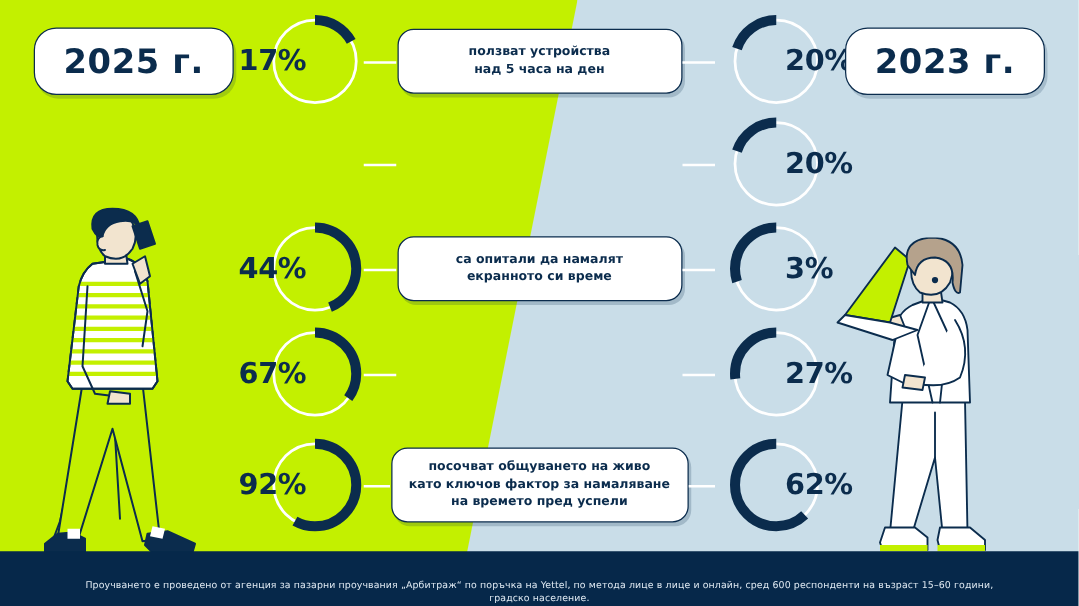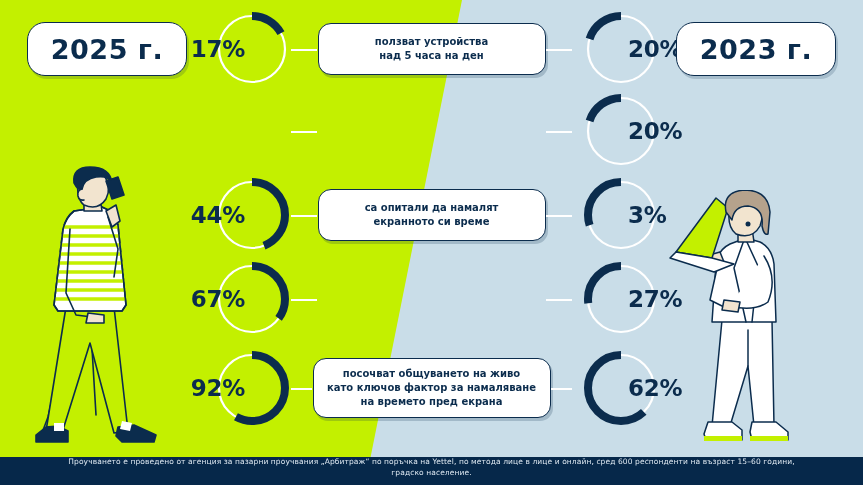--- a/index.html
+++ b/index.html
@@ -12,23 +12,23 @@
   .bg-green{
     position:absolute;left:0;top:0;width:560px;height:460px;
     background:#c3f000;
     clip-path:polygon(0 0,462px 0,370px 460px,0 460px);
   }
   .bg-blue{
     position:absolute;left:0;top:0;width:863px;height:460px;
     background:#c9dde8;z-index:-1;
   }
   .footer-bar{
-    position:absolute;left:0;bottom:0;width:863px;height:28px;
+    position:absolute;left:0;bottom:0;width:863px;height:44px;
     background:#06284a;z-index:40;
-    display:flex;align-items:flex-start;justify-content:center;
+    display:flex;align-items:flex-end;justify-content:center;
   }
   .footer-text{
     color:#dfe9f2;font-size:7.5px;line-height:1.45;text-align:center;
     max-width:760px;letter-spacing:.1px;
   }
   
   .year-badge{
     position:absolute;z-index:25;
     background:#ffffff;border:1.6px solid #0b2c4d;border-radius:18px;
     box-shadow:2px 3px 0 rgba(11,44,77,.18);
@@ -281,21 +281,21 @@
     <circle cx="39" cy="39" r="33" fill="none" stroke="#ffffff" stroke-width="2.2"></circle>
     <circle cx="39" cy="39" r="33" fill="none" stroke="#0b2c4d" stroke-width="8" stroke-linecap="butt" stroke-dasharray="120.26016677941728 87.08494835750908" transform="rotate(-90 39 39)"></circle>
   </svg>
       <div class="pct">92%</div>
     </div>
     <div class="connector conn-left" style="left:291px;width:21px;"></div>
 
     <div class="card three">
       <div class="card-text">посочват общуването на живо
 като ключов фактор за намаляване
-на времето пред екрана</div>
+на времето пред успели</div>
     </div>
 
     <div class="connector conn-right" style="right:291px;width:21px;"></div>
     <div class="donut donut-right">
 
   <svg width="78" height="78" viewBox="0 0 78 78">
     <circle cx="39" cy="39" r="33" fill="none" stroke="#ffffff" stroke-width="2.2"></circle>
     <circle cx="39" cy="39" r="33" fill="none" stroke="#0b2c4d" stroke-width="8" stroke-linecap="butt" stroke-dasharray="128.55397138489434 78.79114375203201" transform="rotate(-90 39 39) scale(1,-1) translate(0,-78)"></circle>
   </svg>
       <div class="pct">62%</div>

